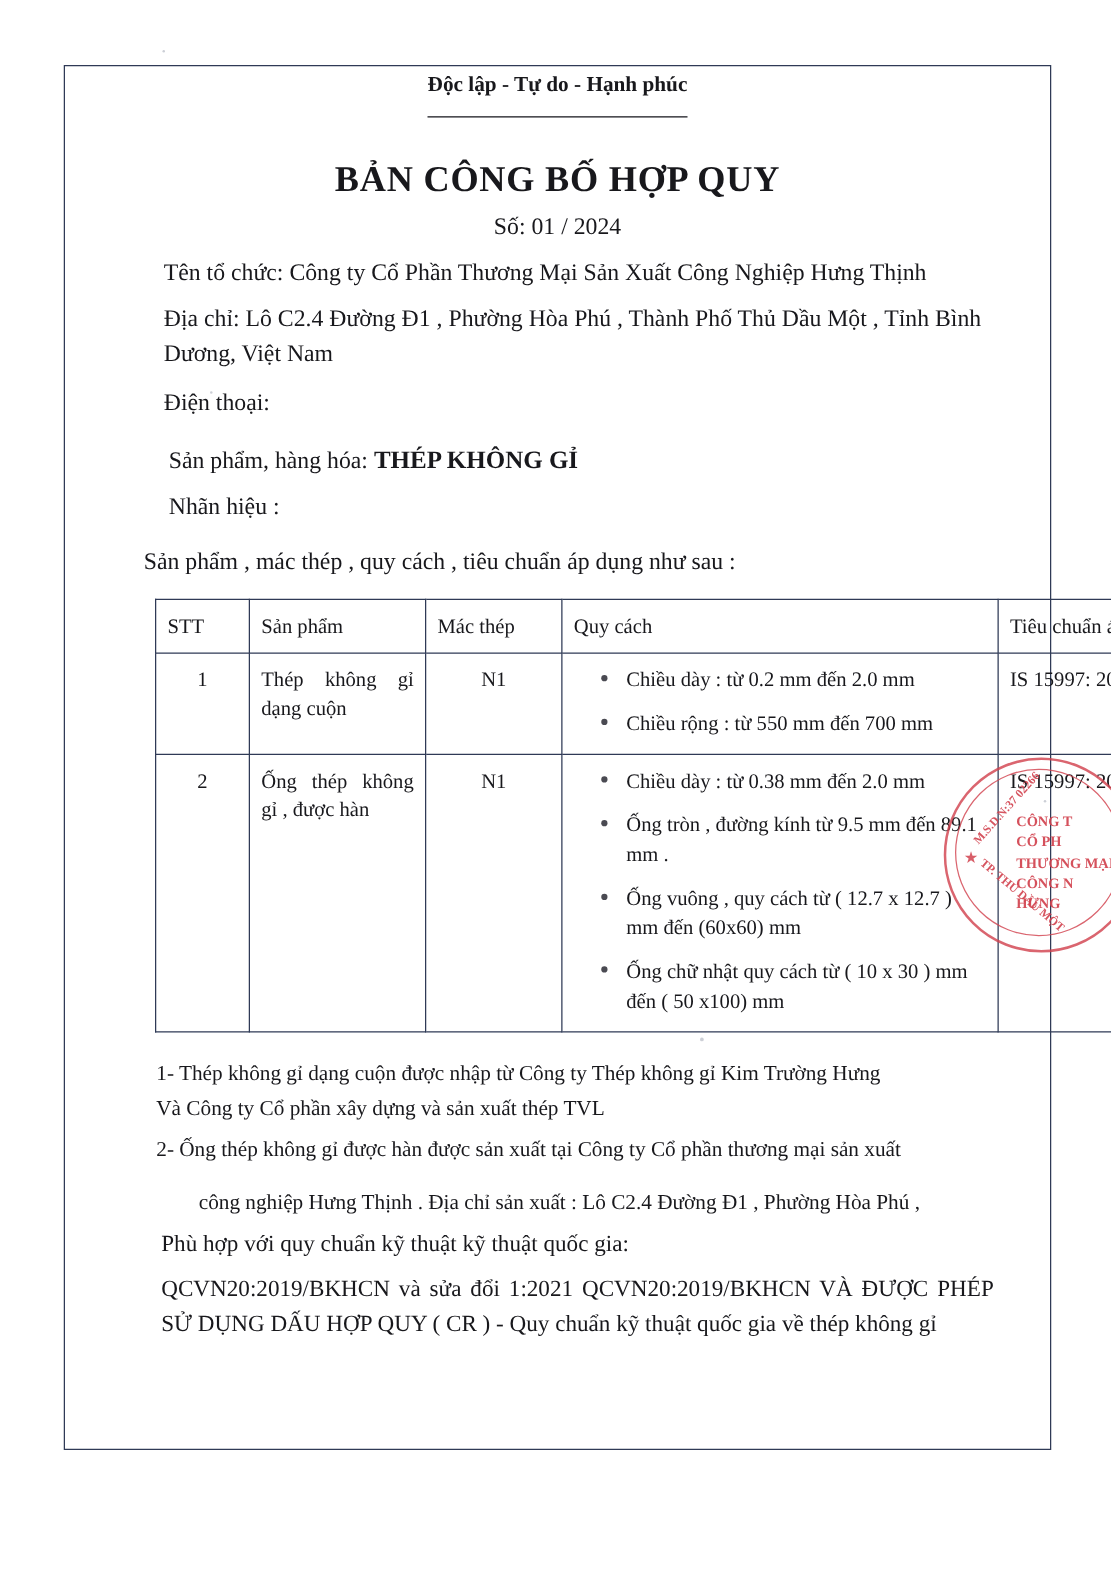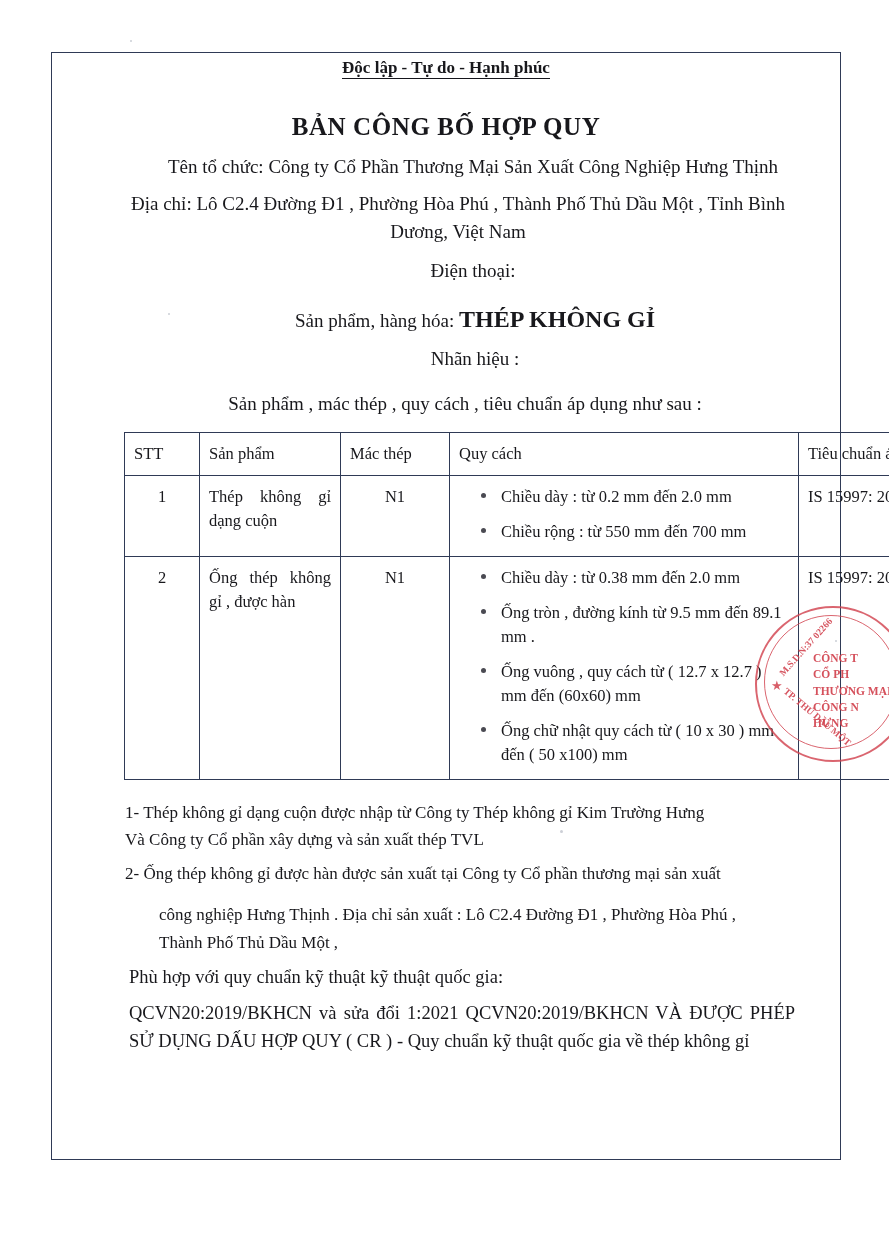--- a/index.html
+++ b/index.html
@@ -50,44 +50,43 @@
     font-size: 19.5px;
     letter-spacing: 0.3px;
     color: #15151b;
   }
   .national-sub {
     margin-top: 6px;
     font-weight: bold;
     font-size: 17px;
     display: inline-block;
     border-bottom: 1.4px solid #15151b;
-    padding-bottom: 0;
+    padding-bottom: 15px;
   }
 
   .doc-title {
     margin-top: 34px;
     font-weight: bold;
-    font-size: 25px;
+    font-size: 29px;
     letter-spacing: 0.6px;
   }
   .doc-number {
     margin-top: 10px;
     font-size: 19px;
   }
 
   .para {
     font-size: 19px;
     line-height: 1.5;
     margin-top: 12px;
-    text-align: center;
   }
   .para.l1 { margin-left: 54px; }
   .para.l2 { margin-left: 58px; }
   .para.l3 { margin-left: 38px; }
-  .strong-inline { font-weight: bold; font-size: 24px; }
+  .strong-inline { font-weight: bold; font-size: 20px; }
 
   
   .tbl-wrap {
     margin-top: 14px;
     margin-left: 9px;
     width: 728px;
     padding-left: 38px;
   }
   table.spec {
     border-collapse: collapse;
@@ -234,20 +233,21 @@
 
   <div class="doc-frame"></div>
 
   <div class="inner" style="left:51px; top:52px;">
 
     <div class="center">
       <span class="national-sub">Độc lập - Tự do - Hạnh phúc</span>
     </div>
 
     <div class="center doc-title">BẢN CÔNG BỐ HỢP QUY</div>
+    <div class="center doc-number">Số: 01 / 2024</div>
 
     <div class="para l1">Tên tổ chức: Công ty Cổ Phần Thương Mại Sản Xuất Công Nghiệp Hưng Thịnh</div>
     <div class="para l1" style="margin-top:8px; margin-right:30px;">Địa chỉ: Lô C2.4 Đường Đ1 , Phường Hòa Phú , Thành Phố Thủ Dầu Một , Tỉnh Bình Dương, Việt Nam</div>
     <div class="para l1" style="margin-top:10px;">Điện thoại:</div>
 
     <div class="para l2" style="margin-top:16px;">
       <span>Sản phẩm, hàng hóa:</span>
       <span class="strong-inline">THÉP KHÔNG GỈ</span>
     </div>
     <div class="para l2" style="margin-top:8px;font-family:Liberation Serif, serif;">Nhãn hiệu :</div>
@@ -301,21 +301,20 @@
         <span class="note-num">1-</span>
         <span>Thép không gỉ dạng cuộn được nhập từ Công ty Thép không gỉ Kim Trường Hưng</span>
       </div>
       <div class="note-row" style="margin-top:2px;">Và Công ty Cổ phần xây dựng và sản xuất thép TVL</div>
 
       <div class="note-row" style="margin-top:8px;">
         <span class="note-num">2-</span>
         <span>Ống thép không gỉ được hàn được sản xuất tại Công ty Cổ phần thương mại sản xuất</span>
       </div>
       <div class="note-row note-indent2" style="margin-top:16px; margin-left:82px;">công nghiệp Hưng Thịnh . Địa chỉ sản xuất : Lô C2.4 Đường Đ1 , Phường Hòa Phú ,</div>
-      <div class="note-row note-indent2" style="margin-top:2px; margin-left:82px;">Thành Phố Thủ Dầu Một ,</div>
     </div>
 
     <div class="tail ml" style="margin-top:8px;">Phù hợp với quy chuẩn kỹ thuật kỹ thuật quốc gia:</div>
     <div class="tail" style="margin-top:8px; margin-left:52px; margin-right:20px; text-align:justify; text-indent:0;">QCVN20:2019/BKHCN và sửa đổi 1:2021  QCVN20:2019/BKHCN VÀ ĐƯỢC PHÉP SỬ DỤNG DẤU HỢP QUY ( CR ) -  Quy chuẩn kỹ thuật quốc gia về thép không gỉ</div>
 
   </div>
 
   <div class="stamp">
     <div class="ring"></div>
     <div class="ring inner"></div>

